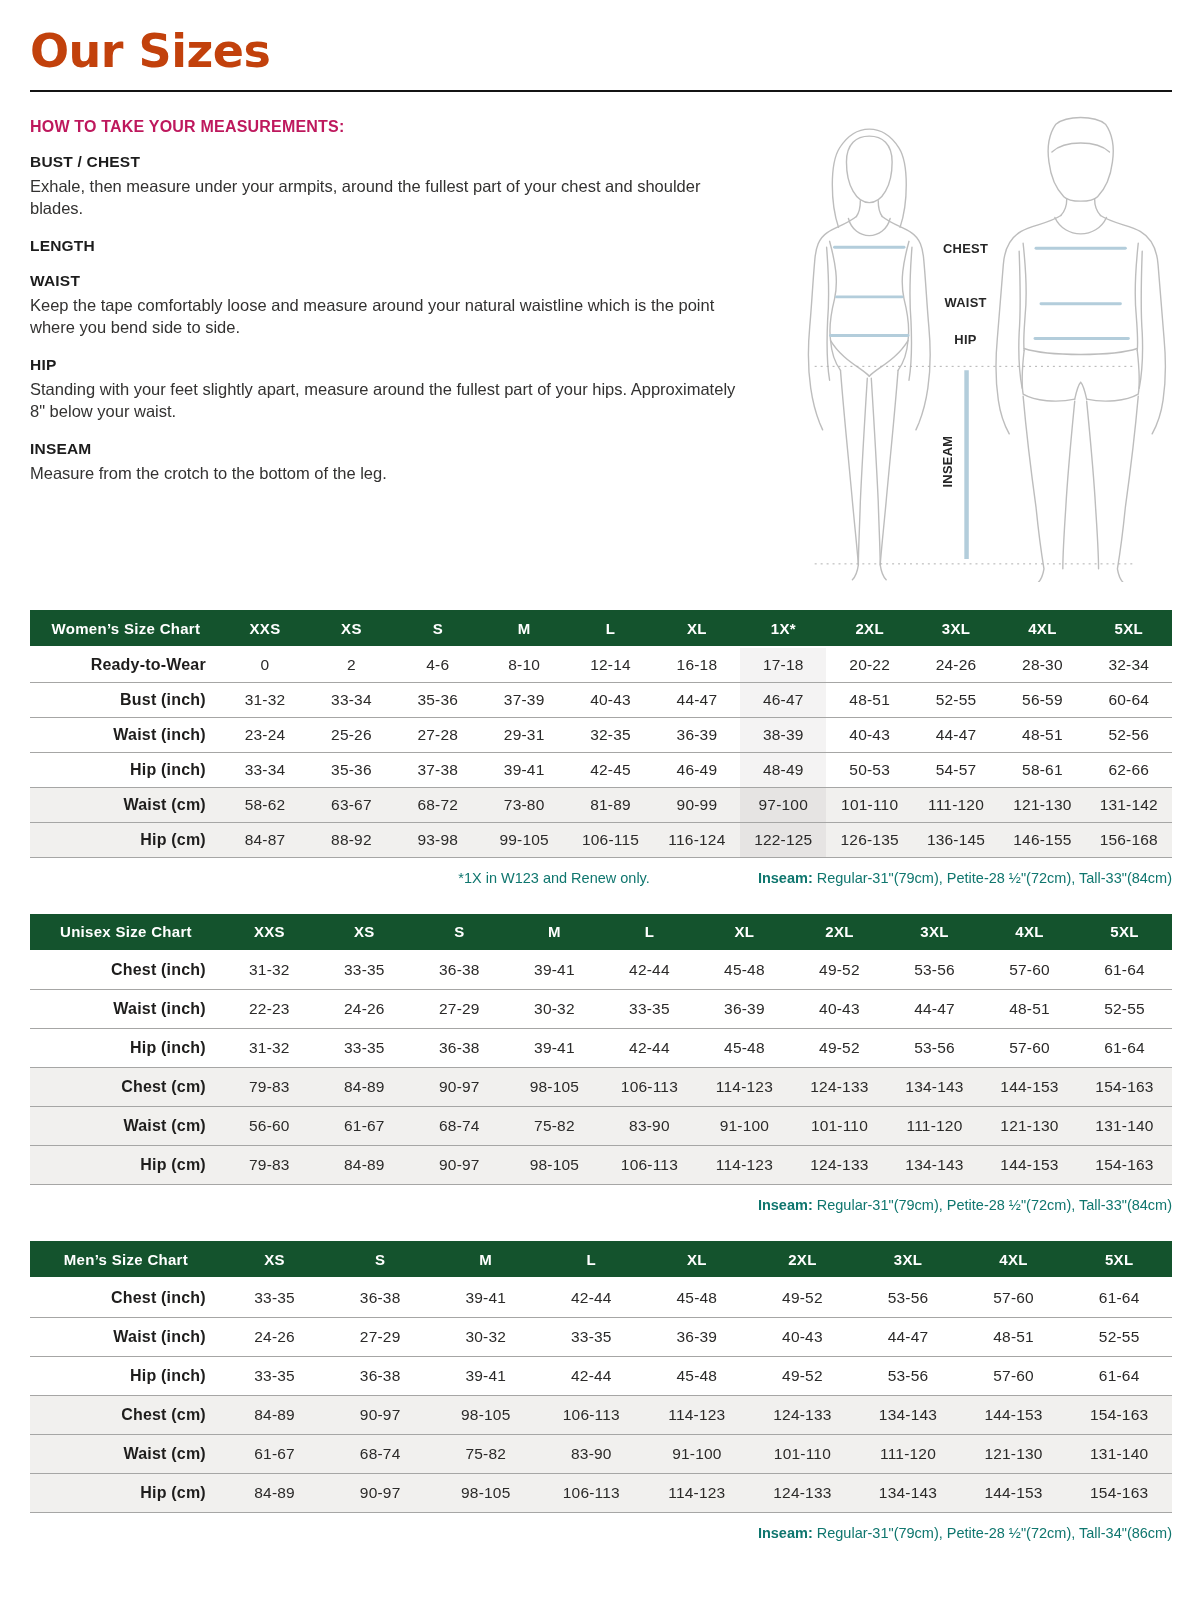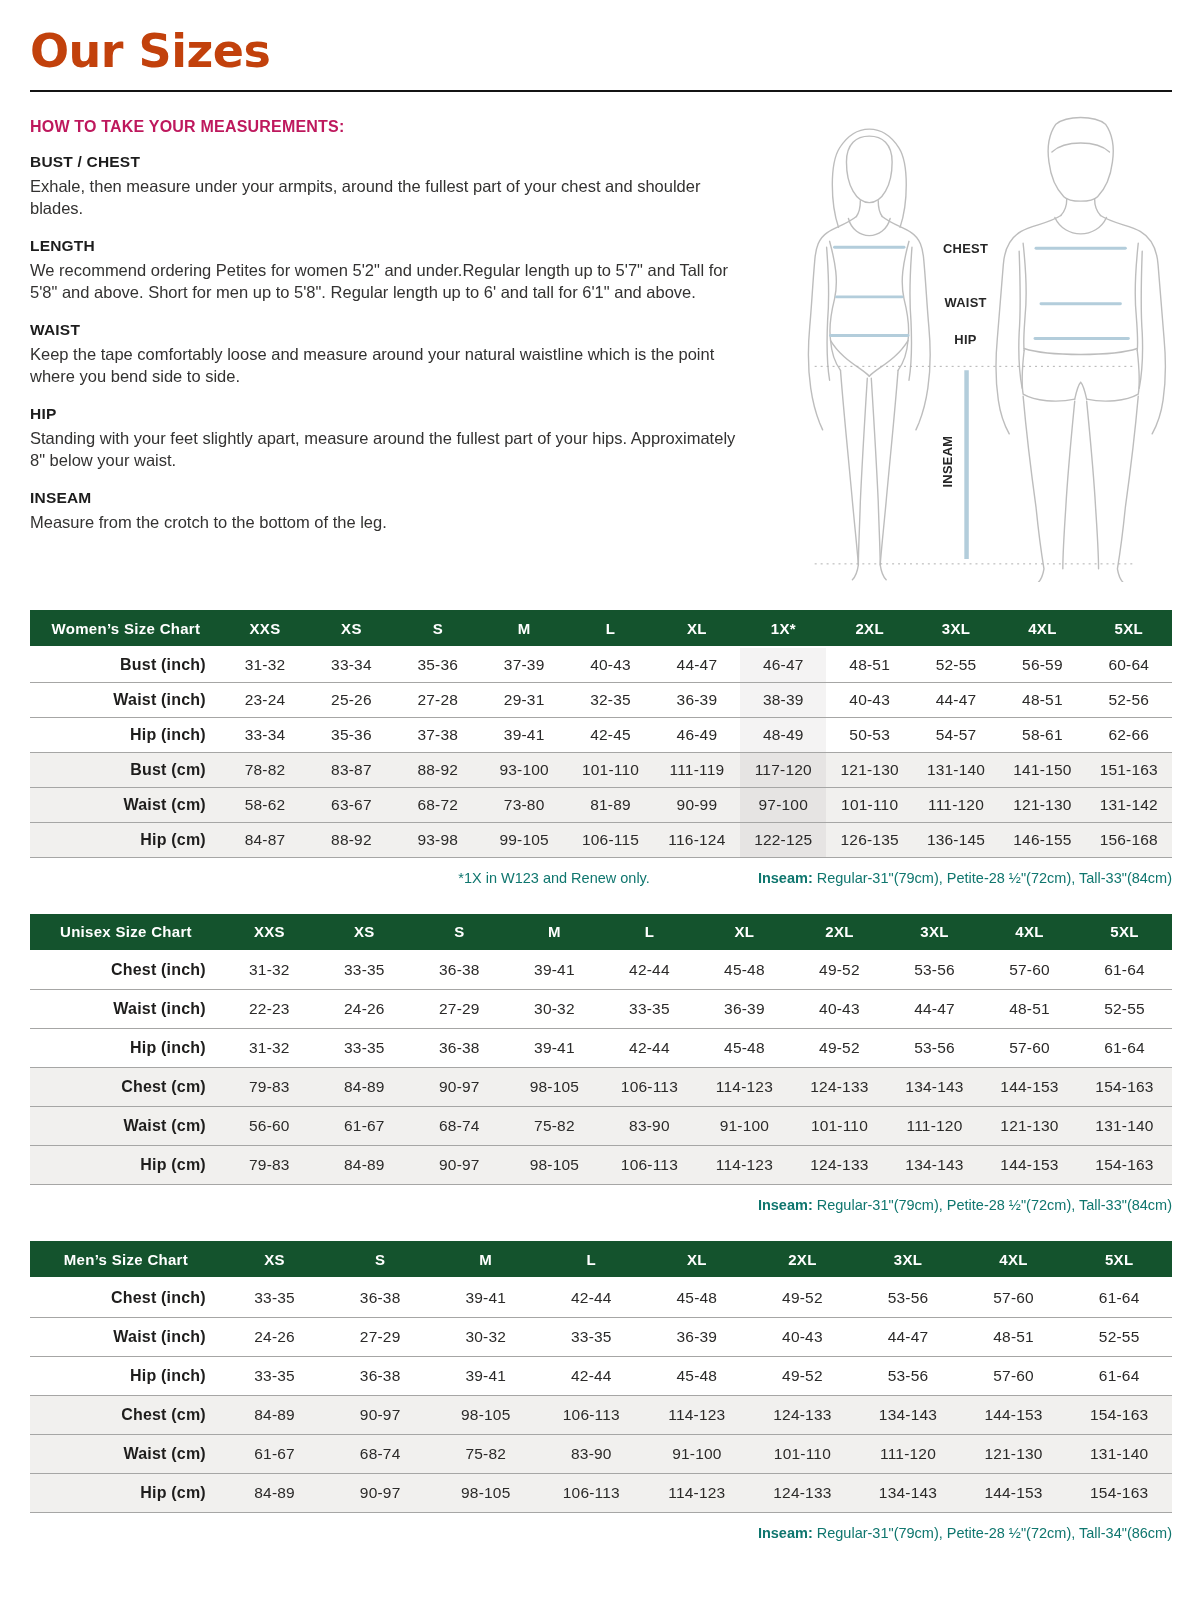--- a/index.html
+++ b/index.html
@@ -94,21 +94,20 @@
 <h1>Our Sizes</h1>
 <hr class="title-rule">
 
 <div class="intro-row">
   <div class="instructions">
     <h2>HOW TO TAKE YOUR MEASUREMENTS:</h2>
     <div>
         <h3>BUST / CHEST</h3>
         <p>Exhale, then measure under your armpits, around the fullest part of your chest and shoulder blades.</p>
         <h3>LENGTH</h3>
-        <p>We recommend ordering Petites for women 5'2" and under.Regular length up to 5'7" and Tall for 5'8" and above. Short for men up to 5'8". Regular length up to 6' and tall for 6'1" and above.</p>
         <h3>WAIST</h3>
         <p>Keep the tape comfortably loose and measure around your natural waistline which is the point where you bend side to side.</p>
         <h3>HIP</h3>
         <p>Standing with your feet slightly apart, measure around the fullest part of your hips. Approximately 8" below your waist.</p>
         <h3>INSEAM</h3>
         <p>Measure from the crotch to the bottom of the leg.</p>
       </div>
   </div>
 
   <div class="figure-wrap">
@@ -223,20 +222,34 @@
         <th>XL</th>
         <th>1X*</th>
         <th>2XL</th>
         <th>3XL</th>
         <th>4XL</th>
         <th>5XL</th>
       </tr>
     </thead>
     <tbody>
       <tr>
+        <td class="rowlabel">Ready-to-Wear</td>
+        <td>0</td>
+        <td>2</td>
+        <td>4-6</td>
+        <td>8-10</td>
+        <td>12-14</td>
+        <td>16-18</td>
+        <td class="hl">17-18</td>
+        <td>20-22</td>
+        <td>24-26</td>
+        <td>28-30</td>
+        <td>32-34</td>
+      </tr>
+      <tr>
         <td class="rowlabel">Bust (inch)</td>
         <td>31-32</td>
         <td>33-34</td>
         <td>35-36</td>
         <td>37-39</td>
         <td>40-43</td>
         <td>44-47</td>
         <td class="hl">46-47</td>
         <td>48-51</td>
         <td>52-55</td>
@@ -265,34 +278,20 @@
         <td>39-41</td>
         <td>42-45</td>
         <td>46-49</td>
         <td class="hl">48-49</td>
         <td>50-53</td>
         <td>54-57</td>
         <td>58-61</td>
         <td>62-66</td>
       </tr>
       <tr class="shaded">
-        <td class="rowlabel">Bust (cm)</td>
-        <td>78-82</td>
-        <td>83-87</td>
-        <td>88-92</td>
-        <td>93-100</td>
-        <td>101-110</td>
-        <td>111-119</td>
-        <td class="hl">117-120</td>
-        <td>121-130</td>
-        <td>131-140</td>
-        <td>141-150</td>
-        <td>151-163</td>
-      </tr>
-      <tr class="shaded">
         <td class="rowlabel">Waist (cm)</td>
         <td>58-62</td>
         <td>63-67</td>
         <td>68-72</td>
         <td>73-80</td>
         <td>81-89</td>
         <td>90-99</td>
         <td class="hl">97-100</td>
         <td>101-110</td>
         <td>111-120</td>

